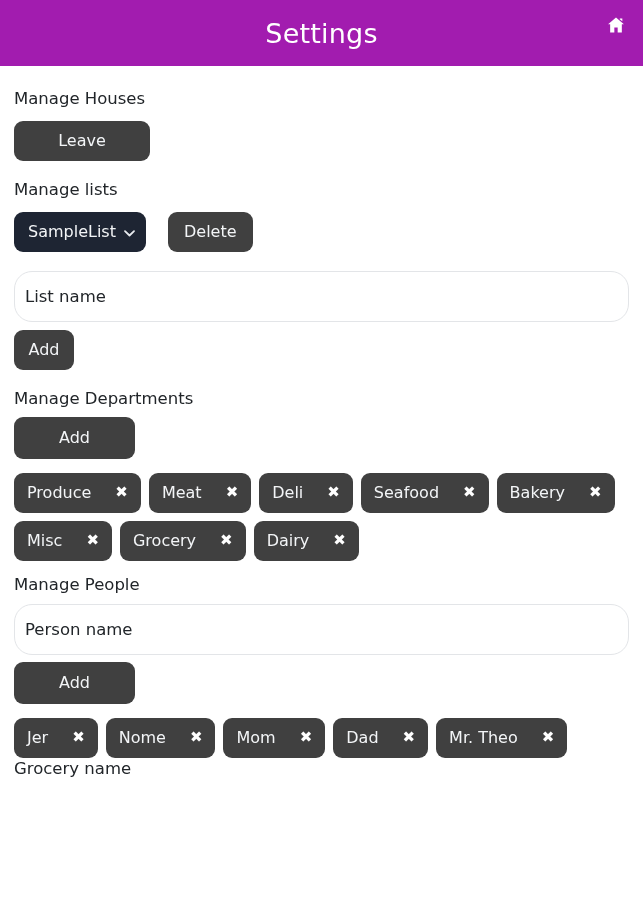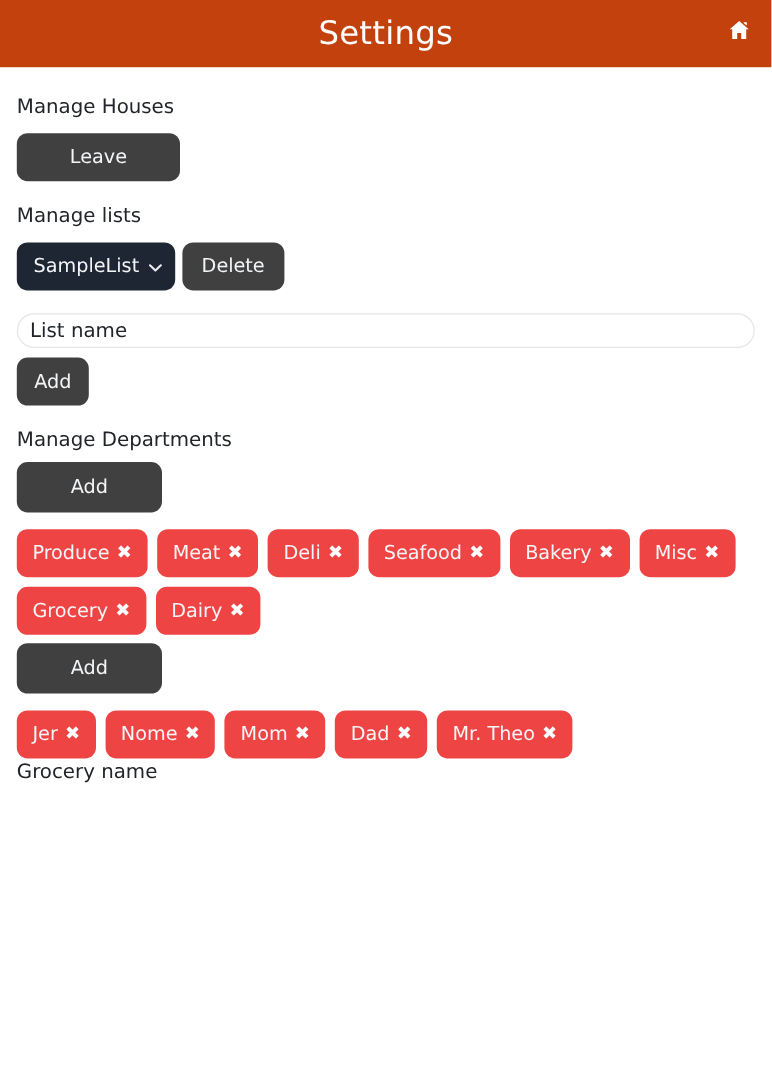--- a/index.html
+++ b/index.html
@@ -11,22 +11,22 @@
     width: 643px;
     height: 897px;
     overflow: hidden;
     font-family: "DejaVu Sans", "Liberation Sans", sans-serif;
     color: #212529;
   }
 
   
   .app-header {
     position: relative;
-    height: 56px;
-    background: #c2410c;
+    height: 66px;
+    background: #a21caf;
     display: flex;
     align-items: center;
     justify-content: center;
   }
   .app-title {
     color: #ffffff;
     font-size: 27px;
     font-weight: 400;
     line-height: 1;
     letter-spacing: 0.2px;
@@ -99,21 +99,21 @@
   .btn-add-lg {
     width: 121px;
     height: 42px;
     margin-top: 7px;
   }
 
   
   .list-controls {
     display: flex;
     align-items: center;
-    gap: 6px;
+    gap: 22px;
     margin-top: 12px;
   }
   .select-wrap {
     position: relative;
     display: inline-flex;
   }
   .list-select {
     appearance: none;
     -webkit-appearance: none;
     -moz-appearance: none;
@@ -135,21 +135,21 @@
     transform: translateY(-50%);
     pointer-events: none;
     display: block;
   }
 
   
   .text-input {
     display: block;
     box-sizing: border-box;
     width: 615px;
-    height: 29px;
+    height: 51px;
     border: 1px solid #e3e5e8;
     border-radius: 18px;
     background: #ffffff;
     color: #212529;
     font-family: "DejaVu Sans", "Liberation Sans", sans-serif;
     font-size: 16.5px;
     padding: 0 10px;
     outline: none;
   }
   .text-input::placeholder { color: #212529; opacity: 1; }
@@ -160,22 +160,22 @@
   
   .chip-row {
     display: flex;
     flex-wrap: wrap;
     gap: 8px;
     margin-top: 14px;
   }
   .chip {
     display: inline-flex;
     align-items: center;
-    gap: 6px;
-    background: #ef4444;
+    gap: 24px;
+    background: #404040;
     color: #f3f5f7;
     border: none;
     border-radius: 9px;
     height: 40px;
     padding: 0 13px;
     font-family: "DejaVu Sans", "Liberation Sans", sans-serif;
     font-size: 16px;
     line-height: 1;
     cursor: pointer;
   }
@@ -264,20 +264,22 @@
         <span>Grocery</span>
         <span class="chip-x">✖</span>
       </button>
       <button class="chip">
         <span>Dairy</span>
         <span class="chip-x">✖</span>
       </button>
     </div>
 
   
+  <div class="section-heading tight">Manage People</div>
+  <input class="text-input input-person" type="text" value="Person name" style="">
   <button class="btn btn-add-lg">Add</button>
   <div class="chip-row">
       <button class="chip">
         <span>Jer</span>
         <span class="chip-x">✖</span>
       </button>
       <button class="chip">
         <span>Nome</span>
         <span class="chip-x">✖</span>
       </button>

